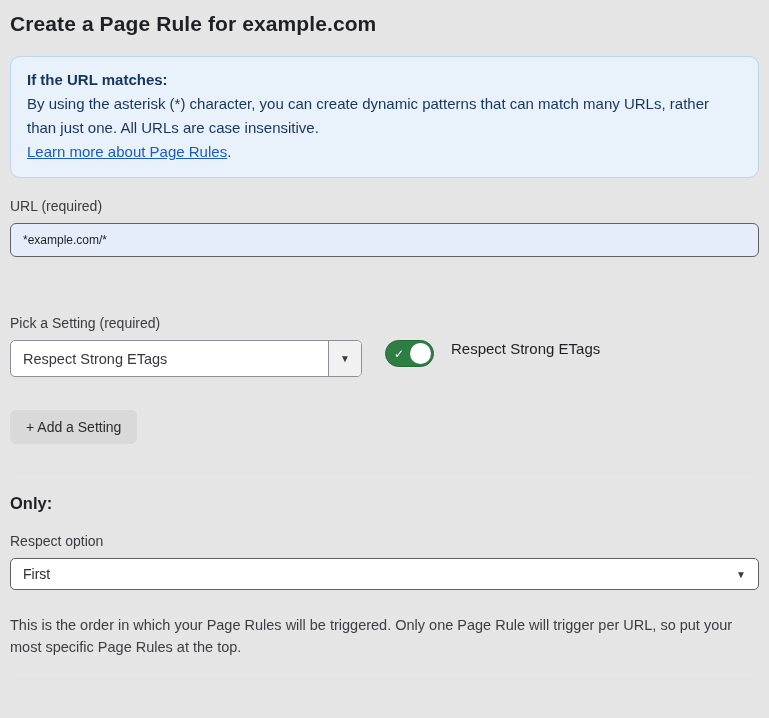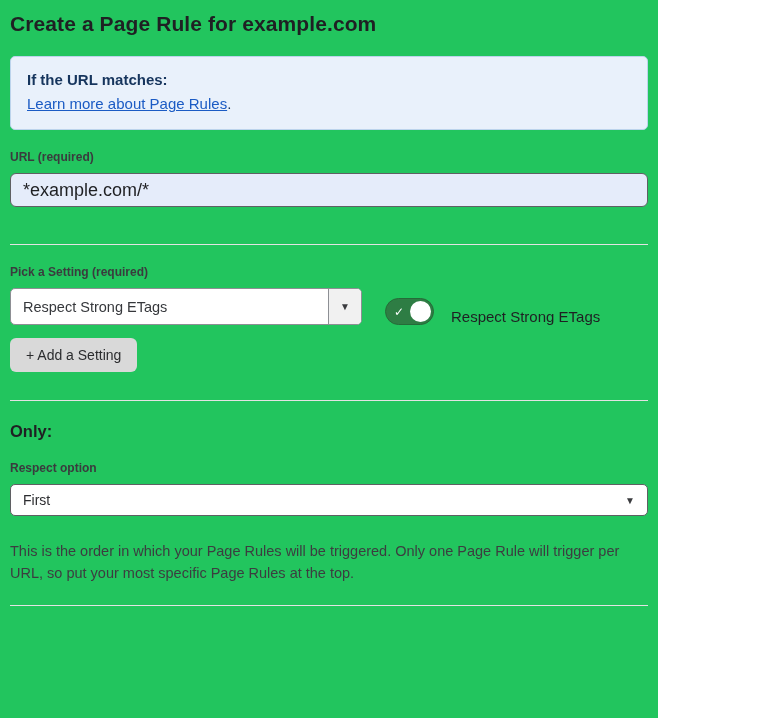--- a/index.html
+++ b/index.html
@@ -2,88 +2,87 @@
 <html><head>
 <meta charset="utf-8">
 <style>
   * { margin: 0; padding: 0; box-sizing: border-box; }
   html, body { background: #ffffff; }
   body {
     font-family: "Liberation Sans", "DejaVu Sans", sans-serif;
     color: #1f2023;
   }
   .page {
-    width: 658px;
+    width: 769px;
     height: 718px;
     padding: 12px 10px 10px 10px;
-    background: #22c55e;
+    background: #e5e5e5;
     overflow: hidden;
   }
   .page-title {
     font-size: 21px;
     font-weight: 700;
     color: #1f2023;
     margin-bottom: 20px;
     letter-spacing: 0.1px;
   }
   
   .info-box {
     background: #e9f1fb;
     border: 1px solid #bcd4ec;
-    border-radius: 5px;
+    border-radius: 10px;
     padding: 11px 16px 13px 16px;
     color: #16355d;
     font-size: 15px;
     line-height: 24px;
   }
   .info-box .info-heading {
     font-weight: 700;
     color: #16355d;
   }
   .info-box a {
     color: #1b5bc4;
     text-decoration: underline;
     cursor: pointer;
   }
   
   .field-label {
-    font-size: 12px;
+    font-size: 14px;
     color: #3a3b3e;
     margin: 20px 0 9px 0;
-    font-weight: bold;
   }
   .url-input {
     display: block;
     width: 100%;
     height: 34px;
     background: #e5ecfa;
     border: 1px solid #5f6063;
     border-radius: 6px;
     padding: 12px 12px;
     font-family: "Liberation Sans", "DejaVu Sans", sans-serif;
-    font-size: 18px;
+    font-size: 12px;
     color: #1f2023;
     outline: none;
   }
   .divider {
     border: none;
     border-top: 1px solid #e3e3e3;
     margin: 0;
   }
   .divider-1 { margin-top: 37px; }
   .section-heading {
     font-size: 16.5px;
     font-weight: 700;
     color: #1f2023;
     margin-top: 21px;
   }
   
   .setting-row {
     display: flex;
-    align-items: flex-end;
+    align-items: flex-start;
     margin-top: 0;
   }
   .custom-select {
     display: inline-flex;
     align-items: stretch;
     width: 352px;
     height: 37px;
     background: #ffffff;
     border: 1px solid #8d8f94;
     border-radius: 5px;
@@ -153,21 +152,21 @@
     font-size: 14px;
     cursor: pointer;
     white-space: nowrap;
   }
   .btn-gray {
     background: #d9d9d9;
     color: #2b2c2e;
     padding: 9px 17px;
   }
   .add-setting-btn {
-    margin-top: 13px;
+    margin-top: 33px;
     padding: 9px 16px;
   }
   .divider-2 { margin-top: 28px; }
   .divider-3 { margin-top: 21px; }
   
   .order-select {
     display: flex;
     align-items: center;
     justify-content: space-between;
     width: 100%;
@@ -194,20 +193,21 @@
 </style>
 </head>
 <body>
 
 <div class="page">
 
   <h1 class="page-title">Create a Page Rule for example.com</h1>
 
   <div class="info-box">
     <div class="info-heading">If the URL matches:</div>
+    <div class="info-body">By using the asterisk (*) character, you can create dynamic patterns that can match many URLs, rather than just one. All URLs are case insensitive.</div>
     <div class="info-link-line">
       <a>Learn more about Page Rules</a><span>.</span>
     </div>
   </div>
 
   <div class="field-label">URL (required)</div>
   <input class="url-input" type="text" value="*example.com/*" style="">
 
   <hr class="divider divider-1">
 

